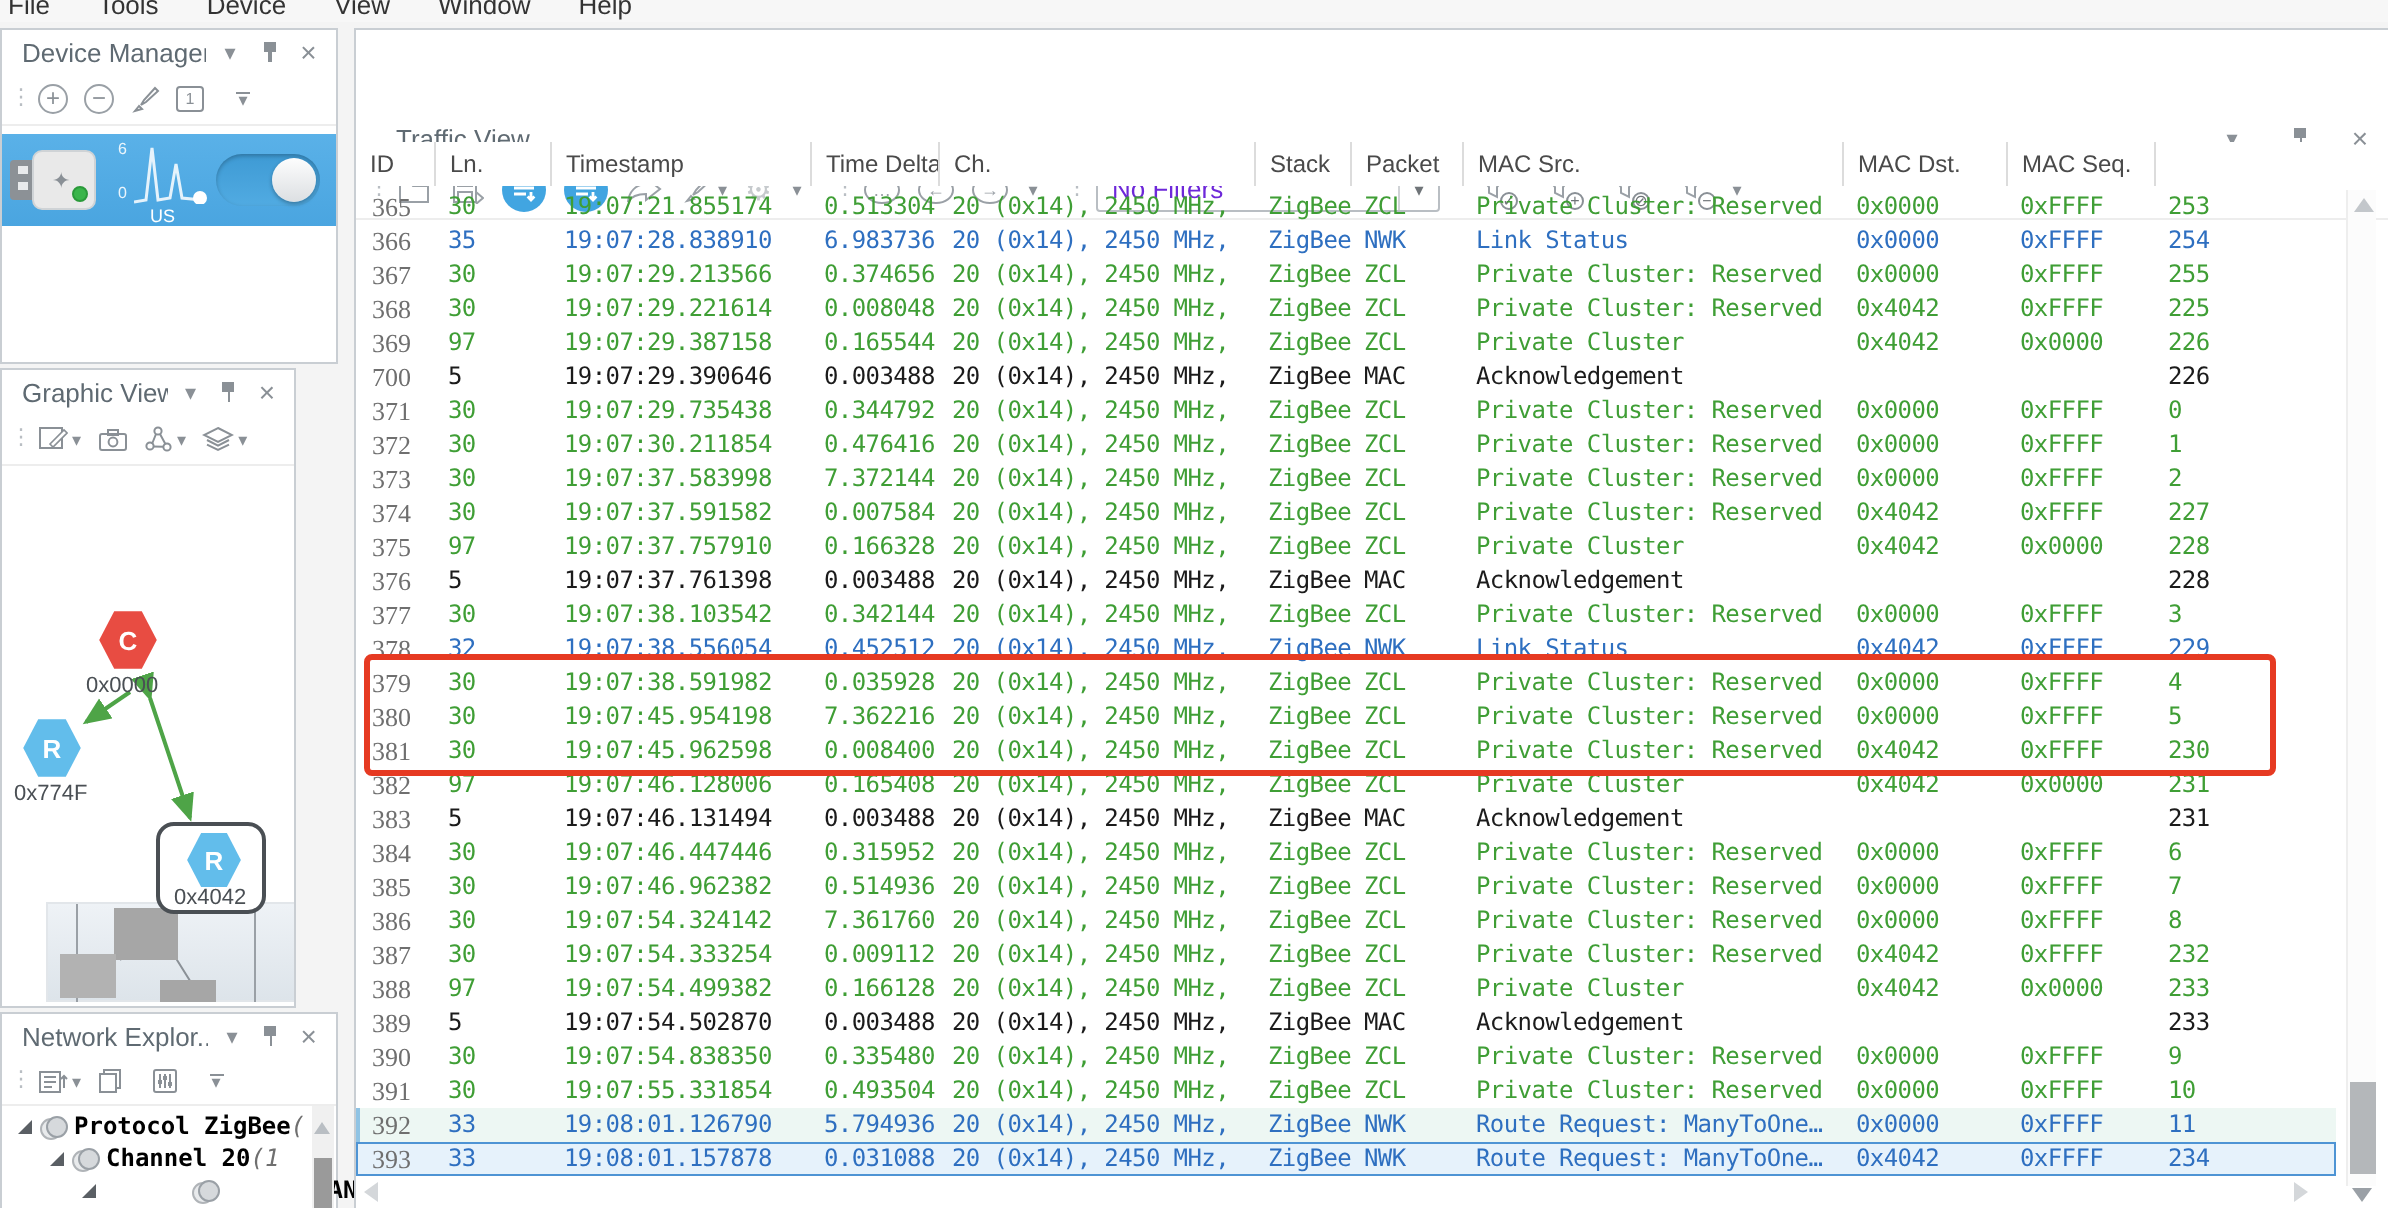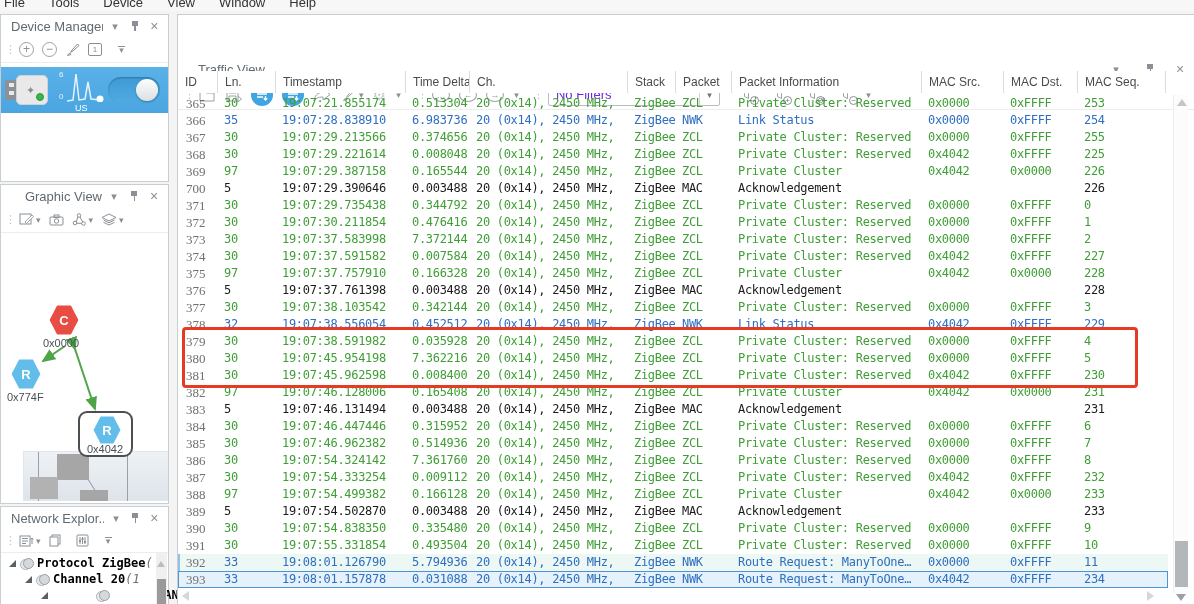--- a/index.html
+++ b/index.html
@@ -52,21 +52,21 @@
   .spark { position:absolute; left:58px; top:3px; width:46px; height:40px; color:#fff; }
   .spark-num { position:absolute; left:0; font-size:8px; color:#eaf5fc; }
   .spark svg { position:absolute; left:8px; top:2px; }
   .spark-label { position:absolute; left:16px; bottom:-3px; font-size:9px; color:#fff; }
   .toggle { position:absolute; right:8px; top:10px; width:52px; height:26px; border-radius:13px;
     background:linear-gradient(#3e9ad4,#51abe2); box-shadow:inset 0 1px 2px rgba(0,0,0,.25); cursor:pointer; }
   .toggle-knob { position:absolute; right:2px; top:2px; width:22px; height:22px; border-radius:50%;
     background:linear-gradient(#fdfdfd,#dcdfe2); box-shadow:0 1px 2px rgba(0,0,0,.3); }
 
   
-  #graphic-view { left:0; top:184px; width:169px; height:320px;text-align:right; }
+  #graphic-view { left:0; top:184px; width:148px; height:320px;text-align:right; }
   .gv-canvas { position:relative; width:100%; height:268px; overflow:hidden; }
   .hexnode { position:absolute; width:30px; height:30px; display:flex; align-items:center;
     justify-content:center; color:#fff; font-weight:bold; font-size:13px;
     clip-path:polygon(27% 2%,73% 2%,98% 50%,73% 98%,27% 98%,2% 50%); }
   .hex-c { background:#e84c42; }
   .hex-r { background:#62bdeb; }
   .node-label { position:absolute; font-size:11px; color:#4a4f54; white-space:nowrap; }
   .sel-box { position:absolute; border:2px solid #4a4f54; border-radius:9px; background:#fff; }
   .minimap { position:absolute; background:linear-gradient(#eef2f6,#dde4ea); border:1px solid #e2e6ea; }
   .mm-rect { position:absolute; background:#a6a6a6; }
@@ -447,21 +447,20 @@
   </div>
 
   <div class="thead tgrid">
       <div class="hcell">ID</div>
       <div class="hcell">Ln.</div>
       <div class="hcell">Timestamp</div>
       <div class="hcell">Time Delta</div>
       <div class="hcell">Ch.</div>
       <div class="hcell">Stack</div>
       <div class="hcell">Packet</div>
-      <div class="hcell">Packet Information</div>
       <div class="hcell">MAC Src.</div>
       <div class="hcell">MAC Dst.</div>
       <div class="hcell">MAC Seq.</div>
     </div>
 
   <div class="rows">
       <div class="trow tgrid lay-zcl">
     <div class="c-id">365</div>
     <div>30</div>
     <div>19:07:21.855174</div>

